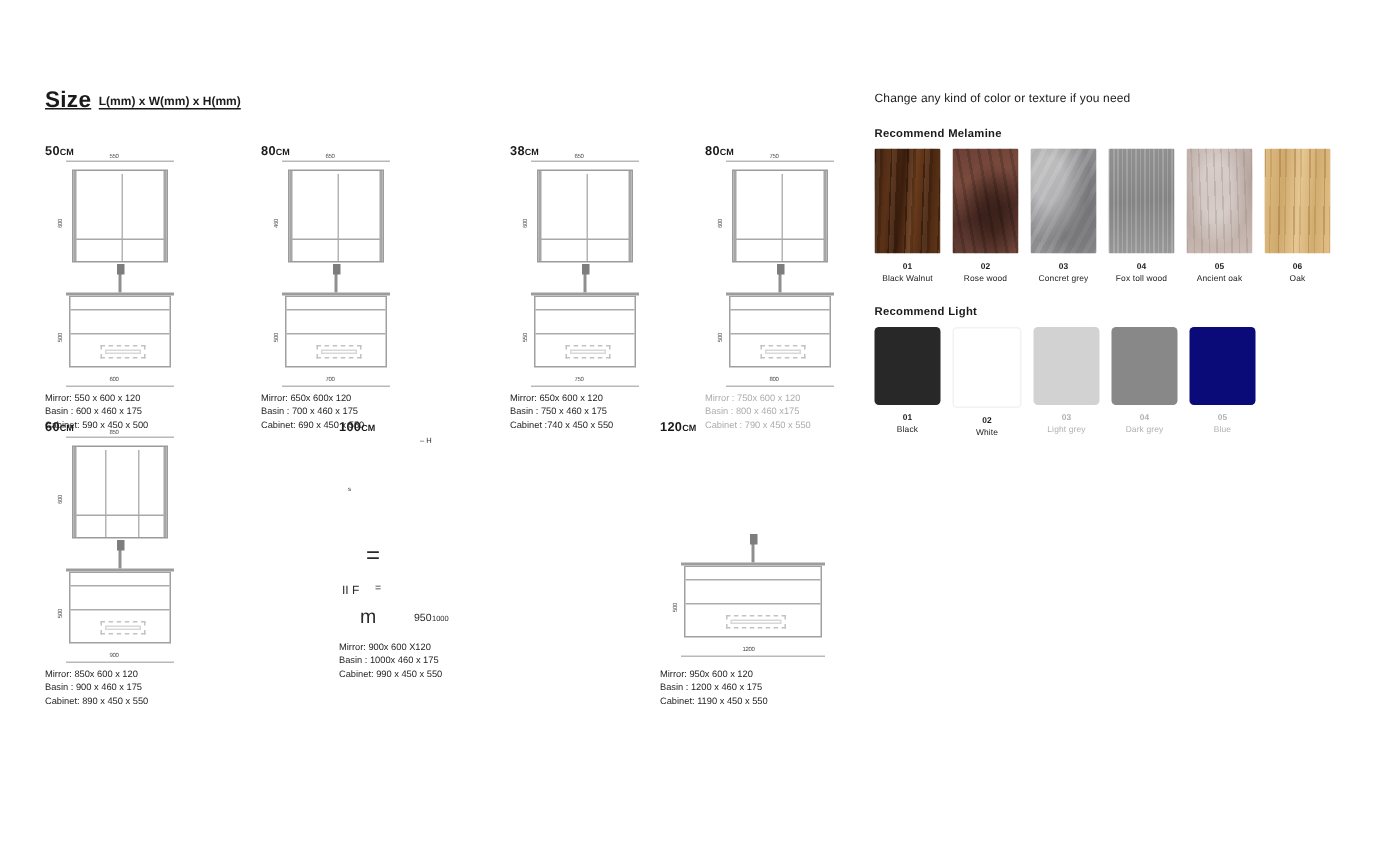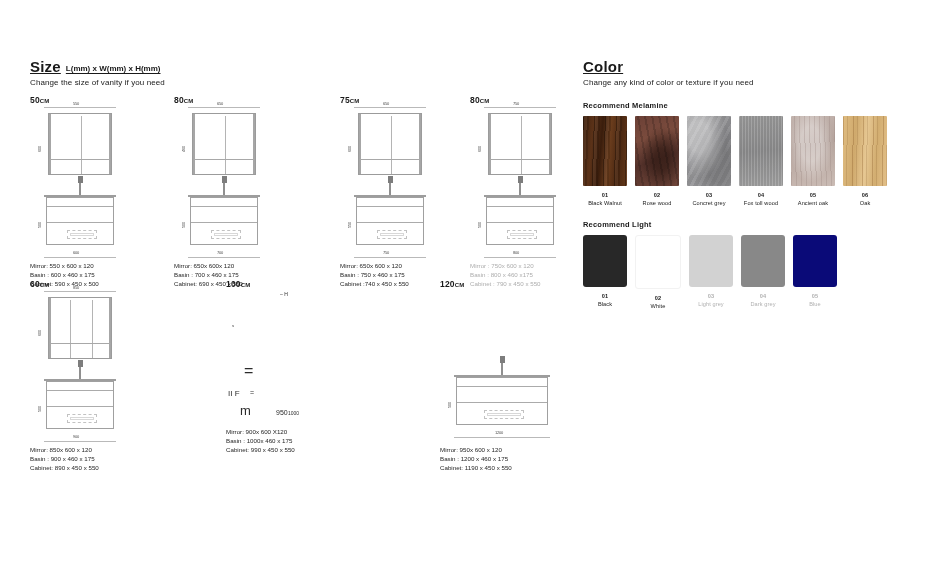--- a/index.html
+++ b/index.html
@@ -86,21 +86,20 @@
 </style>
 </head>
 <body>
 
 <div class="page">
 
   <div id="size-panel">
     <div class="sec-title">
       <span>Size</span><span class="sub">L(mm) x W(mm) x H(mm)</span>
     </div>
-    <div class="sec-desc">Change the size of vanity if you need</div>
   </div>
 
   <div class="size-grid" id="size-grid">
       <div class="vcell" style="left: 0px; top: 0px;">
         <div class="vlabel"><span>50</span><span class="u">CM</span></div>
         <div class="draw" style="position: absolute; left: 14px; top: 14px; width: 72px; height: 72px;">
           <div class="dim-top" style="left: 29px; top: -8px;">550</div>
           <div class="ext-line" style="left: 0px; top: -2px; width: 72px; height: 1px;"></div>
           <div class="dim-left" style="left: -7px; top: 43px;">600</div>
           <div class="mirror-frame" style="left: 4px; top: 4px; width: 64px; height: 62px;">
@@ -159,21 +158,21 @@
           <div class="dim-bot" style="left: 29px; top: 55px;">700</div>
           <div class="ext-line" style="left: 0px; top: 62px; width: 72px; height: 1px;"></div>
         </div>
         <div class="specs" style="left: 0px; top: 166px;">
           <div>Mirror: 650x 600x 120</div>
           <div>Basin : 700 x 460 x 175</div>
           <div>Cabinet: 690 x 450 x 550</div>
         </div>
       </div>
       <div class="vcell" style="left: 310px; top: 0px;">
-        <div class="vlabel"><span>75</span><span class="u">CM</span></div>
+        <div class="vlabel"><span>38</span><span class="u">CM</span></div>
         <div class="draw" style="position: absolute; left: 14px; top: 14px; width: 72px; height: 72px;">
           <div class="dim-top" style="left: 29px; top: -8px;">650</div>
           <div class="ext-line" style="left: 0px; top: -2px; width: 72px; height: 1px;"></div>
           <div class="dim-left" style="left: -7px; top: 43px;">600</div>
           <div class="mirror-frame" style="left: 4px; top: 4px; width: 64px; height: 62px;">
             <div class="mirror-side" style="left: 0px;"></div>
             <div class="mirror-side" style="right: 0px;"></div>
             <div class="mirror-div" style="left: 32px;"></div>
             <div class="mirror-shelf" style="bottom: 14px;"></div>
           </div>
@@ -305,21 +304,20 @@
         </div>
         <div class="specs" style="left: 0px; top: 166px;">
           <div>Mirror: 950x 600 x 120</div>
           <div>Basin : 1200 x 460 x 175</div>
           <div>Cabinet:  1190 x 450 x 550</div>
         </div>
       </div>
     </div>
 
   <div id="color-panel">
-    <div class="sec-title">Color</div>
     <div class="sec-desc">Change any kind of color or texture if you need</div>
     <div class="grp-title" style="margin-top:14px">Recommend Melamine</div>
     <div id="melamine-row" style="display:flex;margin-top:6px">
         <div class="sw">
           <div class="sw-chip">
             <div class="tx tex-walnut"></div>
           </div>
           <div class="sw-cap"><span class="no">01</span><span>Black Walnut</span></div>
         </div>
         <div class="sw-sep"></div>

